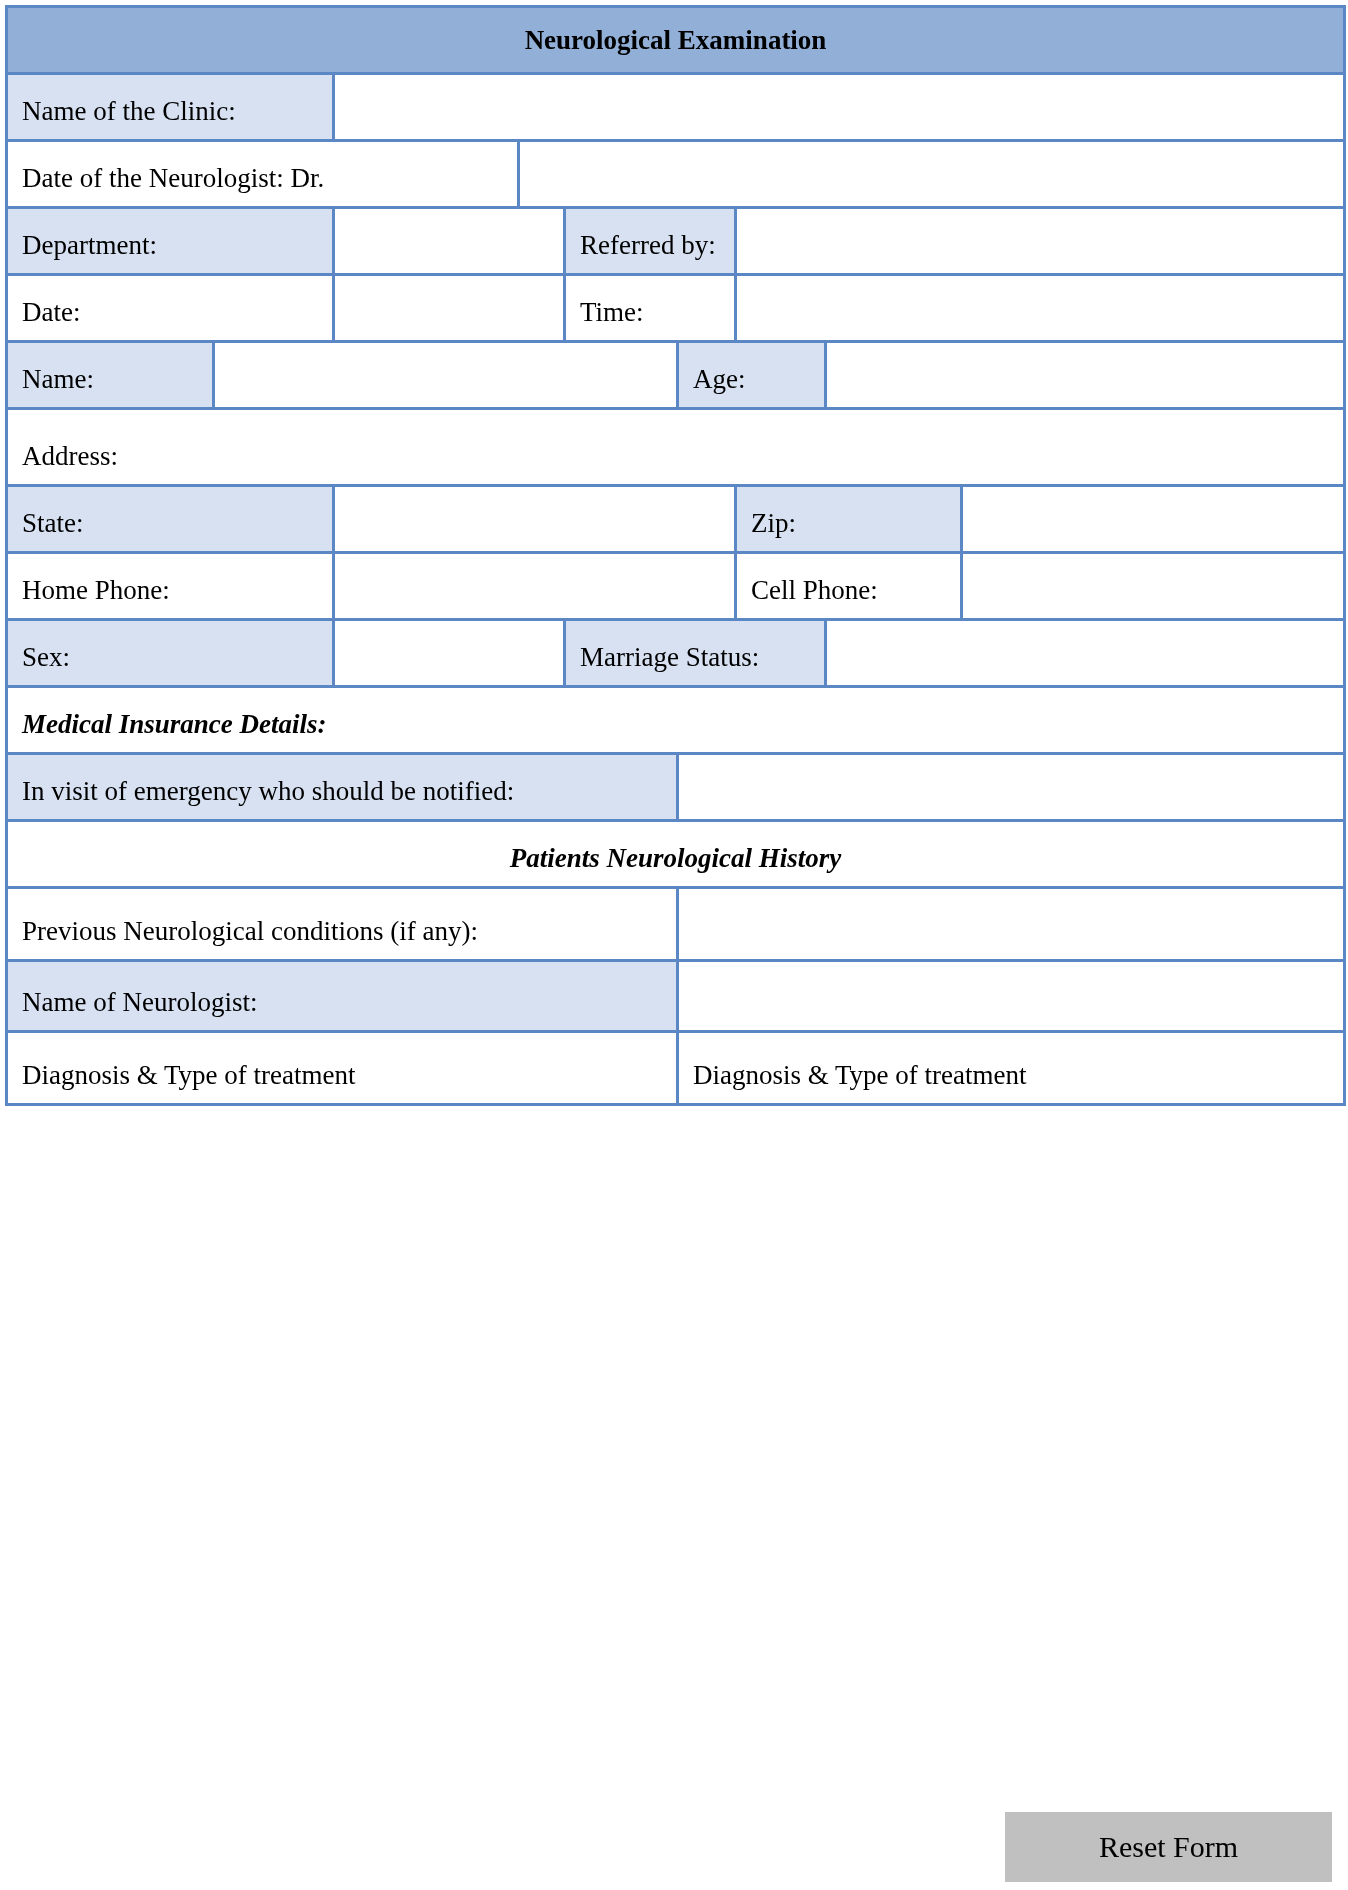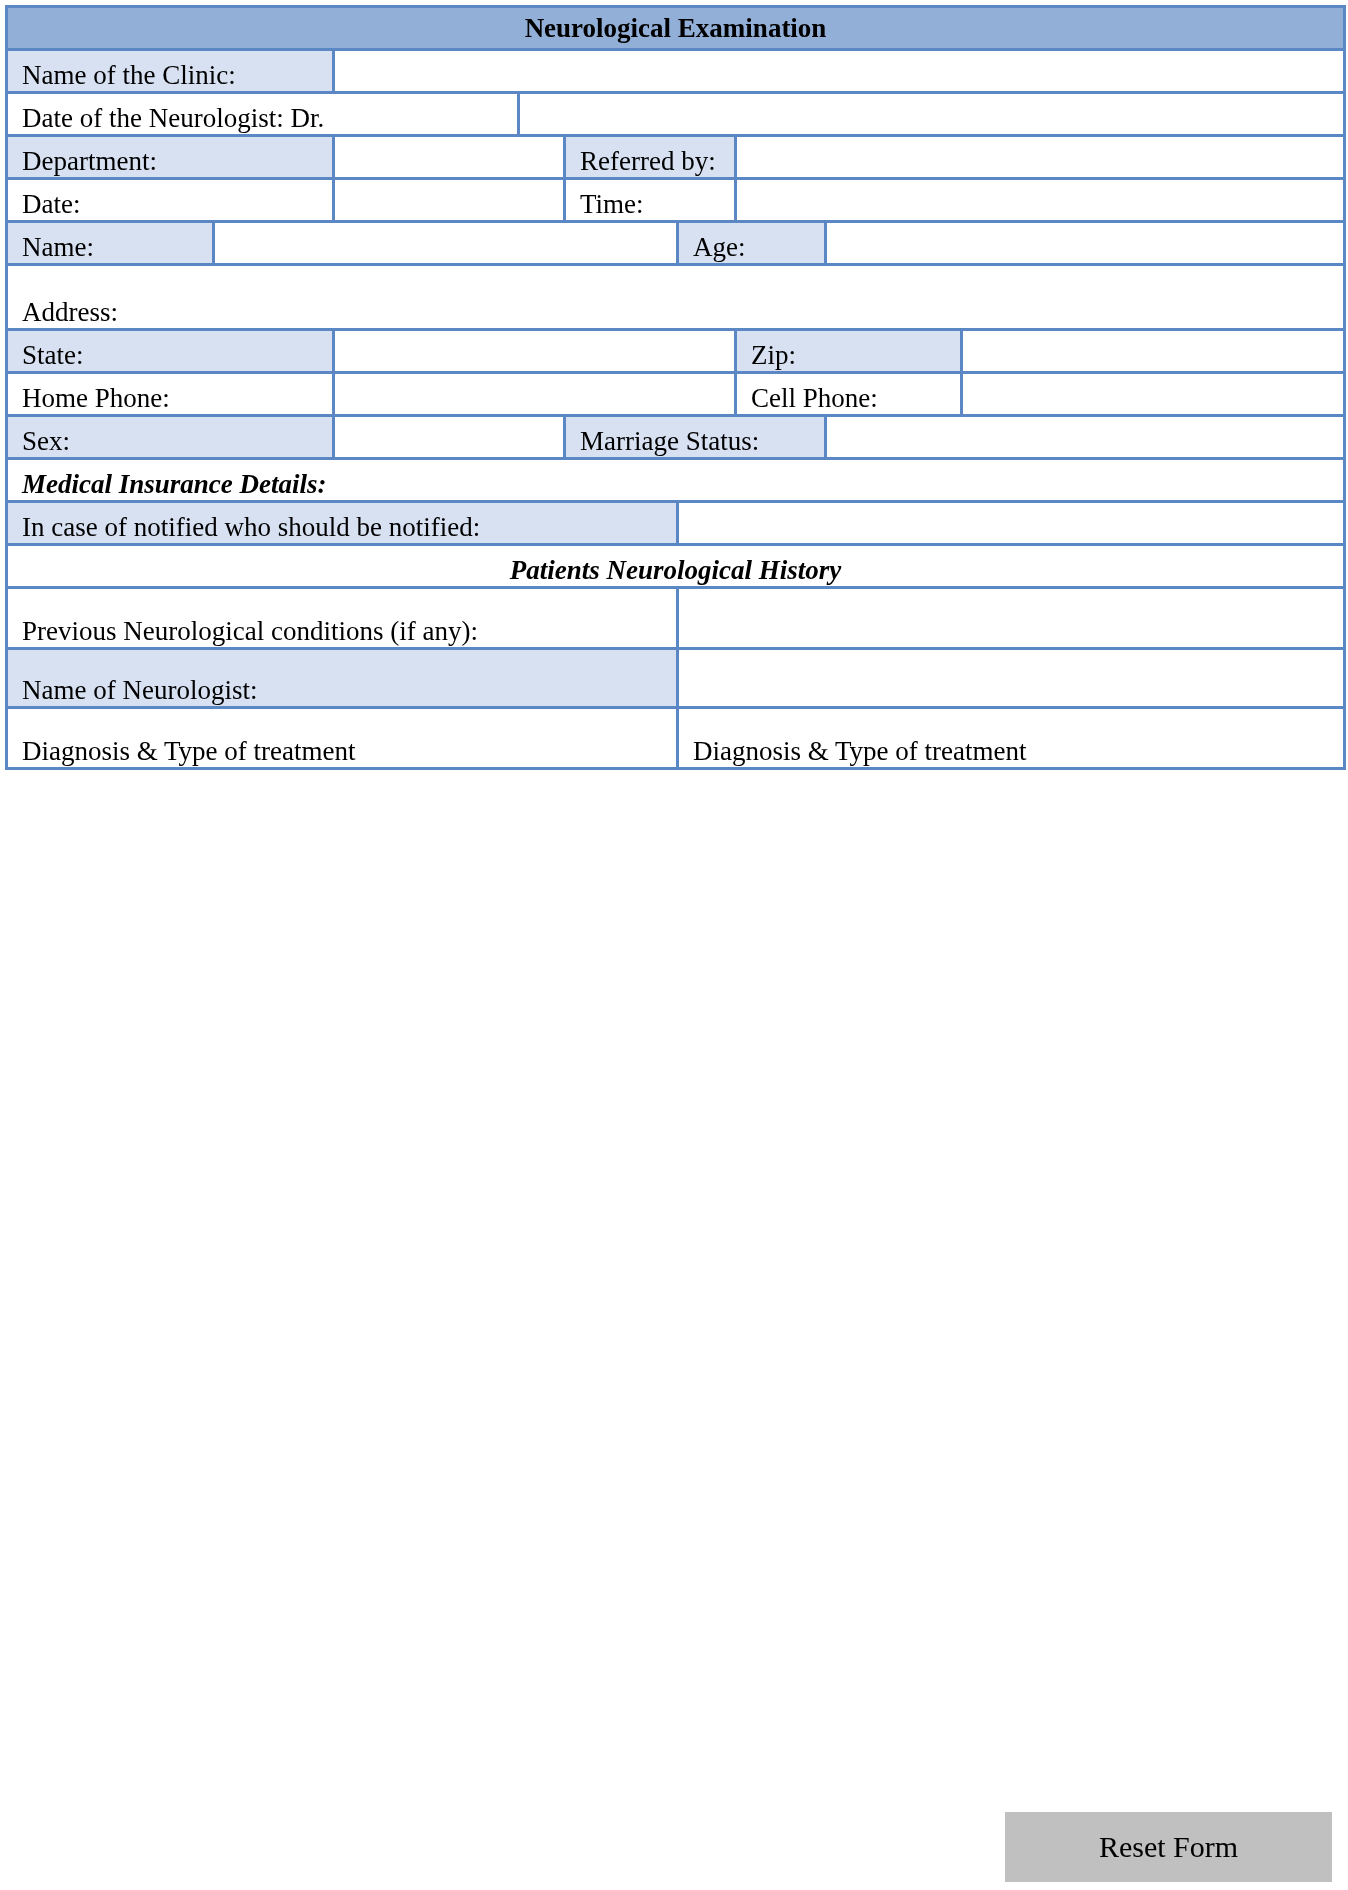--- a/index.html
+++ b/index.html
@@ -26,21 +26,21 @@
     position: absolute;
     left: 5px;
     top: 5px;
     width: 1338px;
     border-collapse: collapse;
     table-layout: fixed;
   }
 
   .form-table td {
     border: 3px solid #5b87c5;
-    padding: 0 14px;
+    padding: 12px 14px;
     vertical-align: bottom;
     font-size: 27px;
     line-height: 1.2;
     background: #ffffff;
     height: 40px;
   }
 
   
   .title-cell {
     background: #92afd7 !important;
@@ -198,21 +198,21 @@
       <td class="plain h-sex vb" colspan="3"></td>
       <td class="shaded h-sex vb" colspan="3">Marriage Status:</td>
       <td class="plain h-sex vb" colspan="3"></td>
     </tr>
 
     <tr>
       <td class="plain h-insure vb section-head" colspan="11">Medical Insurance Details:</td>
     </tr>
 
     <tr>
-      <td class="shaded h-emerg vm" colspan="6">In case of notified who should be notified:</td>
+      <td class="shaded h-emerg vm" colspan="6">In visit of emergency who should be notified:</td>
       <td class="plain h-emerg vm" colspan="5"></td>
     </tr>
 
     <tr>
       <td class="plain h-history vm section-head-center" colspan="11">Patients Neurological History</td>
     </tr>
 
 
     <tr>
       <td class="plain h-prevcond vt" colspan="6" style="padding-top:18px;">Previous Neurological conditions (if any):</td>

